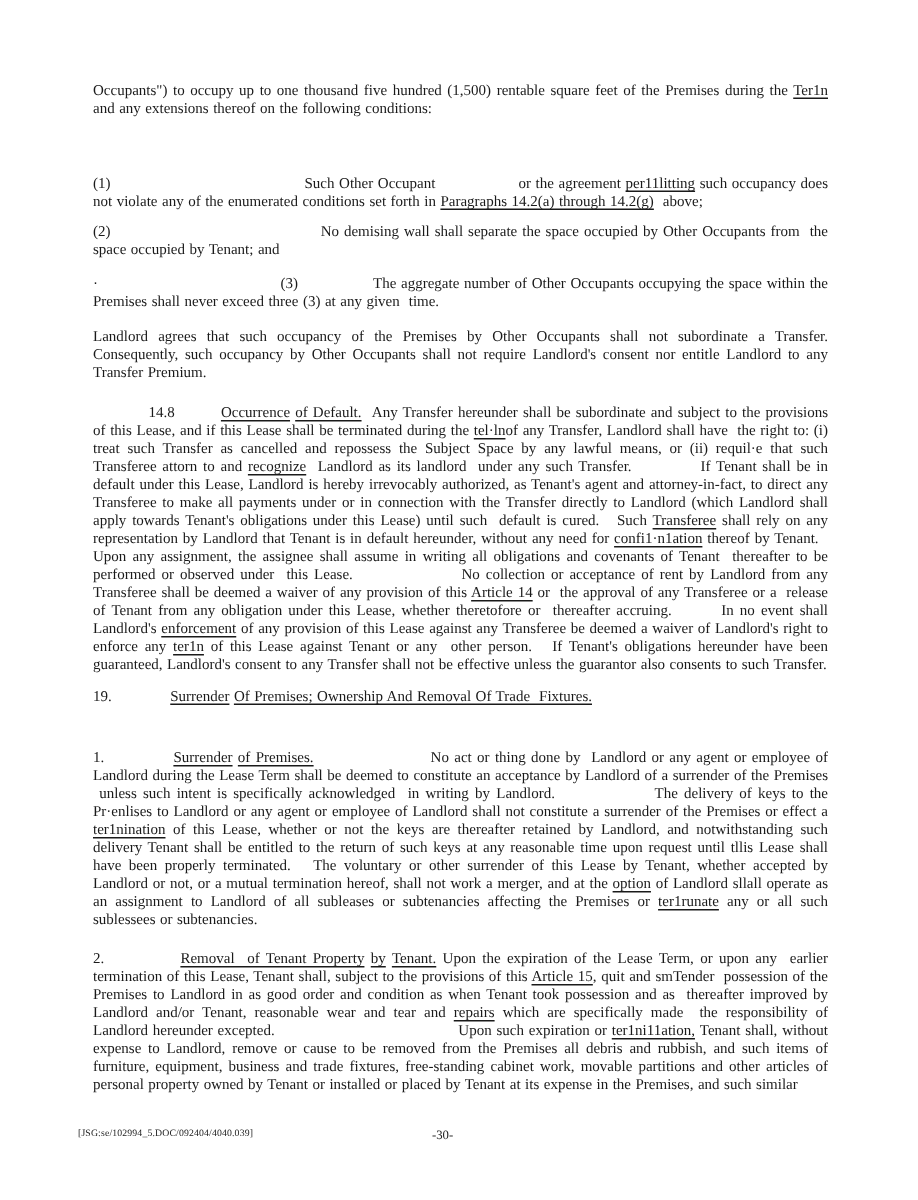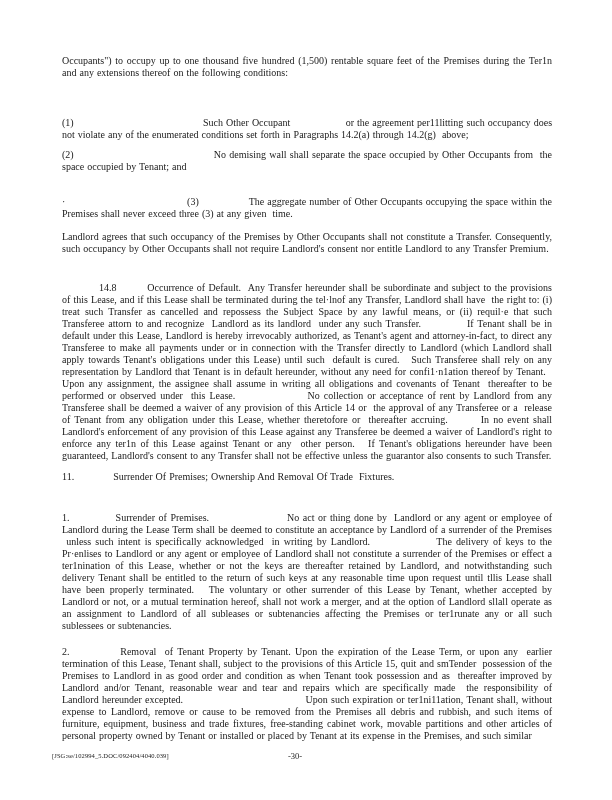--- a/index.html
+++ b/index.html
@@ -22,27 +22,27 @@
     top: 55px;
     width: 490px;
   }
   .para {
     font-size: 10px;
     line-height: 12px;
     text-align: justify;
     word-spacing: 0.5px;
     margin: 0;
   }
-  .u { text-underline-offset: 1.5px; }
+  .u { text-decoration: underline; text-underline-offset: 1.5px; }
   .p1 { margin-top: 0; }
   .p2 { margin-top: 38px; }
   .p3 { margin-top: 8px; }
-  .p4 { margin-top: 23px; }
+  .p4 { margin-top: 11px; }
   .p5 { margin-top: 11px; }
-  .p6 { margin-top: 27px; text-indent: 37px; }
+  .p6 { margin-top: 15px; text-indent: 37px; }
   .p7 { margin-top: 9px; }
   .p8 { margin-top: 29px; }
   .p9 { margin-top: 14px; }
   .footer-ref {
     position: absolute;
     left: 52px;
     top: 752px;
     font-size: 6.5px;
     letter-spacing: 0.1px;
     color: #222;
@@ -57,21 +57,21 @@
 </style>
 </head>
 <body>
 
 <div class="page">
   <div class="content">
     <p class="para p1"><span>Occupants") to occupy up to one thousand five hundred (1,500) rentable square feet of the Premises during the </span><span class="u">Ter1n</span><span> and any extensions thereof on the following&nbsp;conditions:</span></p>
     <p class="para p2"><span>(1)</span><span>&nbsp;&nbsp;&nbsp;&nbsp;&nbsp;&nbsp;&nbsp;&nbsp;&nbsp;&nbsp;&nbsp;&nbsp;&nbsp;&nbsp;&nbsp;&nbsp;&nbsp;&nbsp;&nbsp;&nbsp;&nbsp;&nbsp;&nbsp;&nbsp;&nbsp;&nbsp;&nbsp;&nbsp;&nbsp;&nbsp;&nbsp;&nbsp;&nbsp;&nbsp;&nbsp;&nbsp;&nbsp;&nbsp;&nbsp;&nbsp;&nbsp;&nbsp;</span><span>Such Other Occupant</span><span>&nbsp;&nbsp;&nbsp;&nbsp;&nbsp;&nbsp;&nbsp;&nbsp;&nbsp;&nbsp;&nbsp;&nbsp;&nbsp;&nbsp;&nbsp;&nbsp;&nbsp;&nbsp;</span><span>or the agreement </span><span class="u">per11litting</span><span> such occupancy does not violate any of the enumerated conditions set forth in </span><span class="u">Paragraphs 14.2(a) through 14.2(g)</span><span> &nbsp;above;</span></p>
     <p class="para p3"><span>(2)</span><span>&nbsp;&nbsp;&nbsp;&nbsp;&nbsp;&nbsp;&nbsp;&nbsp;&nbsp;&nbsp;&nbsp;&nbsp;&nbsp;&nbsp;&nbsp;&nbsp;&nbsp;&nbsp;&nbsp;&nbsp;&nbsp;&nbsp;&nbsp;&nbsp;&nbsp;&nbsp;&nbsp;&nbsp;&nbsp;&nbsp;&nbsp;&nbsp;&nbsp;&nbsp;&nbsp;&nbsp;&nbsp;&nbsp;&nbsp;&nbsp;&nbsp;&nbsp;</span><span>No demising wall shall separate the space occupied by Other Occupants from &nbsp;the space occupied by Tenant; and</span></p>
     <p class="para p4"><span>·</span><span>&nbsp;&nbsp;&nbsp;&nbsp;&nbsp;&nbsp;&nbsp;&nbsp;&nbsp;&nbsp;&nbsp;&nbsp;&nbsp;&nbsp;&nbsp;&nbsp;&nbsp;&nbsp;&nbsp;&nbsp;&nbsp;&nbsp;&nbsp;&nbsp;&nbsp;&nbsp;&nbsp;&nbsp;&nbsp;&nbsp;&nbsp;&nbsp;&nbsp;&nbsp;&nbsp;&nbsp;&nbsp;&nbsp;&nbsp;</span><span>(3)</span><span>&nbsp;&nbsp;&nbsp;&nbsp;&nbsp;&nbsp;&nbsp;&nbsp;&nbsp;&nbsp;&nbsp;&nbsp;&nbsp;&nbsp;&nbsp;&nbsp;</span><span>The aggregate number of Other Occupants occupying the space within the Premises shall never exceed three (3) at any given&nbsp; time.</span></p>
-    <p class="para p5"><span>Landlord agrees that such occupancy of the Premises by Other Occupants shall not constitute a Transfer. Consequently, such occupancy by Other Occupants shall not require Landlord's consent nor entitle Landlord to any Transfer Premium.</span></p>
+    <p class="para p5"><span>Landlord agrees that such occupancy of the Premises by Other Occupants shall not subordinate a Transfer. Consequently, such occupancy by Other Occupants shall not require Landlord's consent nor entitle Landlord to any Transfer Premium.</span></p>
     <p class="para p6"><span>14.8</span><span>&nbsp;&nbsp;&nbsp;&nbsp;&nbsp;&nbsp;&nbsp;&nbsp;&nbsp;</span><span class="u">Occurrence</span><span> </span><span class="u">of Default.</span><span> &nbsp;Any Transfer hereunder shall be subordinate and subject to the provisions of this Lease, and if this Lease shall be terminated during the </span><span class="u">tel·ln</span><span>of any Transfer, Landlord shall have &nbsp;the right to: (i) treat such Transfer as cancelled and repossess the Subject Space by any lawful means, or (ii) requil·e that such Transferee attorn to and </span><span class="u">recognize</span><span> &nbsp;Landlord as its landlord &nbsp;under any such Transfer.</span><span>&nbsp;&nbsp;&nbsp;&nbsp;&nbsp;&nbsp;&nbsp;&nbsp;&nbsp;&nbsp;&nbsp;&nbsp;</span><span>If Tenant shall be in default under this Lease, Landlord is hereby irrevocably authorized, as Tenant's agent and attorney-in-fact, to direct any Transferee to make all payments under or in connection with the Transfer directly to Landlord (which Landlord shall apply towards Tenant's obligations under this Lease) until such &nbsp;default is cured. &nbsp; Such </span><span class="u">Transferee</span><span> shall rely on any representation by Landlord that Tenant is in default hereunder, without any need for </span><span class="u">confi1·n1ation</span><span> thereof by Tenant. &nbsp; Upon any assignment, the assignee shall assume in writing all obligations and covenants of Tenant &nbsp;thereafter to be performed or observed under &nbsp;this Lease.</span><span>&nbsp;&nbsp;&nbsp;&nbsp;&nbsp;&nbsp;&nbsp;&nbsp;&nbsp;&nbsp;&nbsp;&nbsp;&nbsp;&nbsp;&nbsp;&nbsp;&nbsp;&nbsp;</span><span>No collection or acceptance of rent by Landlord from any Transferee shall be deemed a waiver of any provision of this </span><span class="u">Article 14</span><span> or &nbsp;the approval of any Transferee or a &nbsp;release of Tenant from any obligation under this Lease, whether theretofore or &nbsp;thereafter accruing.</span><span>&nbsp;&nbsp;&nbsp;&nbsp;&nbsp;&nbsp;&nbsp;&nbsp;</span><span>In no event shall Landlord's </span><span class="u">enforcement</span><span> of any provision of this Lease against any Transferee be deemed a waiver of Landlord's right to enforce any </span><span class="u">ter1n</span><span> of this Lease against Tenant or any &nbsp;other person. &nbsp; If Tenant's obligations hereunder have been guaranteed, Landlord's consent to any Transfer shall not be effective unless the guarantor also consents to such Transfer.</span></p>
-    <p class="para p7"><span>11.</span><span>&nbsp;&nbsp;&nbsp;&nbsp;&nbsp;&nbsp;&nbsp;&nbsp;&nbsp;&nbsp;&nbsp;&nbsp;&nbsp;</span><span class="u">Surrender</span><span> </span><span class="u">Of Premises; Ownership And Removal Of Trade &nbsp;Fixtures.</span></p>
+    <p class="para p7"><span>19.</span><span>&nbsp;&nbsp;&nbsp;&nbsp;&nbsp;&nbsp;&nbsp;&nbsp;&nbsp;&nbsp;&nbsp;&nbsp;&nbsp;</span><span class="u">Surrender</span><span> </span><span class="u">Of Premises; Ownership And Removal Of Trade &nbsp;Fixtures.</span></p>
     <p class="para p8"><span>1.</span><span>&nbsp;&nbsp;&nbsp;&nbsp;&nbsp;&nbsp;&nbsp;&nbsp;&nbsp;&nbsp;&nbsp;&nbsp;&nbsp;</span><span class="u">Surrender</span><span> </span><span class="u">of Premises.</span><span>&nbsp;&nbsp;&nbsp;&nbsp;&nbsp;&nbsp;&nbsp;&nbsp;&nbsp;&nbsp;&nbsp;&nbsp;&nbsp;&nbsp;&nbsp;&nbsp;&nbsp;&nbsp;&nbsp;&nbsp;&nbsp;&nbsp;</span><span>No act or thing done by &nbsp;Landlord or any agent or employee of Landlord during the Lease Term shall be deemed to constitute an acceptance by Landlord of a surrender of the Premises &nbsp;unless such intent is specifically acknowledged &nbsp;in writing by Landlord.</span><span>&nbsp;&nbsp;&nbsp;&nbsp;&nbsp;&nbsp;&nbsp;&nbsp;&nbsp;&nbsp;&nbsp;&nbsp;&nbsp;&nbsp;&nbsp;&nbsp;</span><span>The delivery of keys to the Pr·enlises to Landlord or any agent or employee of Landlord shall not constitute a surrender of the Premises or effect a </span><span class="u">ter1nination</span><span> of this Lease, whether or not the keys are thereafter retained by Landlord, and notwithstanding such delivery Tenant shall be entitled to the return of such keys at any reasonable time upon request until tllis&nbsp;Lease shall have been properly terminated. &nbsp; The voluntary or other surrender of this Lease by Tenant, whether accepted by Landlord or not, or a mutual termination hereof, shall not work a merger, and at the </span><span class="u">option</span><span> of Landlord sllall&nbsp;operate as an assignment to Landlord of all subleases or subtenancies affecting the Premises or </span><span class="u">ter1runate</span><span> any or all such sublessees or&nbsp;subtenancies.</span></p>
     <p class="para p9"><span>2.</span><span>&nbsp;&nbsp;&nbsp;&nbsp;&nbsp;&nbsp;&nbsp;&nbsp;&nbsp;&nbsp;&nbsp;&nbsp;</span><span class="u">Removal &nbsp;of Tenant Property</span><span> </span><span class="u">by</span><span> </span><span class="u">Tenant.</span><span>&nbsp;Upon the expiration of the Lease Term, or upon any &nbsp;earlier termination of this Lease, Tenant shall, subject to the provisions of this </span><span class="u">Article 15</span><span>, quit and smTender &nbsp;possession of the Premises to Landlord in as good order and condition as when Tenant took possession and as &nbsp;thereafter improved by Landlord and/or Tenant, reasonable wear and tear and </span><span class="u">repairs</span><span> which are specifically made &nbsp;the responsibility of Landlord hereunder excepted.</span><span>&nbsp;&nbsp;&nbsp;&nbsp;&nbsp;&nbsp;&nbsp;&nbsp;&nbsp;&nbsp;&nbsp;&nbsp;&nbsp;&nbsp;&nbsp;&nbsp;&nbsp;&nbsp;&nbsp;&nbsp;&nbsp;&nbsp;&nbsp;&nbsp;&nbsp;&nbsp;&nbsp;&nbsp;&nbsp;&nbsp;&nbsp;&nbsp;&nbsp;&nbsp;&nbsp;&nbsp;&nbsp;&nbsp;</span><span>Upon such expiration or </span><span class="u">ter1ni11ation,</span><span>&nbsp;Tenant shall, without expense to Landlord, remove or cause to be removed from the Premises all debris and rubbish, and such items of furniture, equipment, business and trade fixtures, free-standing cabinet work, movable partitions and other articles of personal property owned by Tenant or installed or placed by Tenant at its expense in the Premises, and such similar</span></p>
   </div>
   <div class="footer-ref">[JSG:se/102994_5.DOC/092404/4040.039]</div>
   <div class="footer-page">-30-</div>
 </div>
 
 </body></html>

